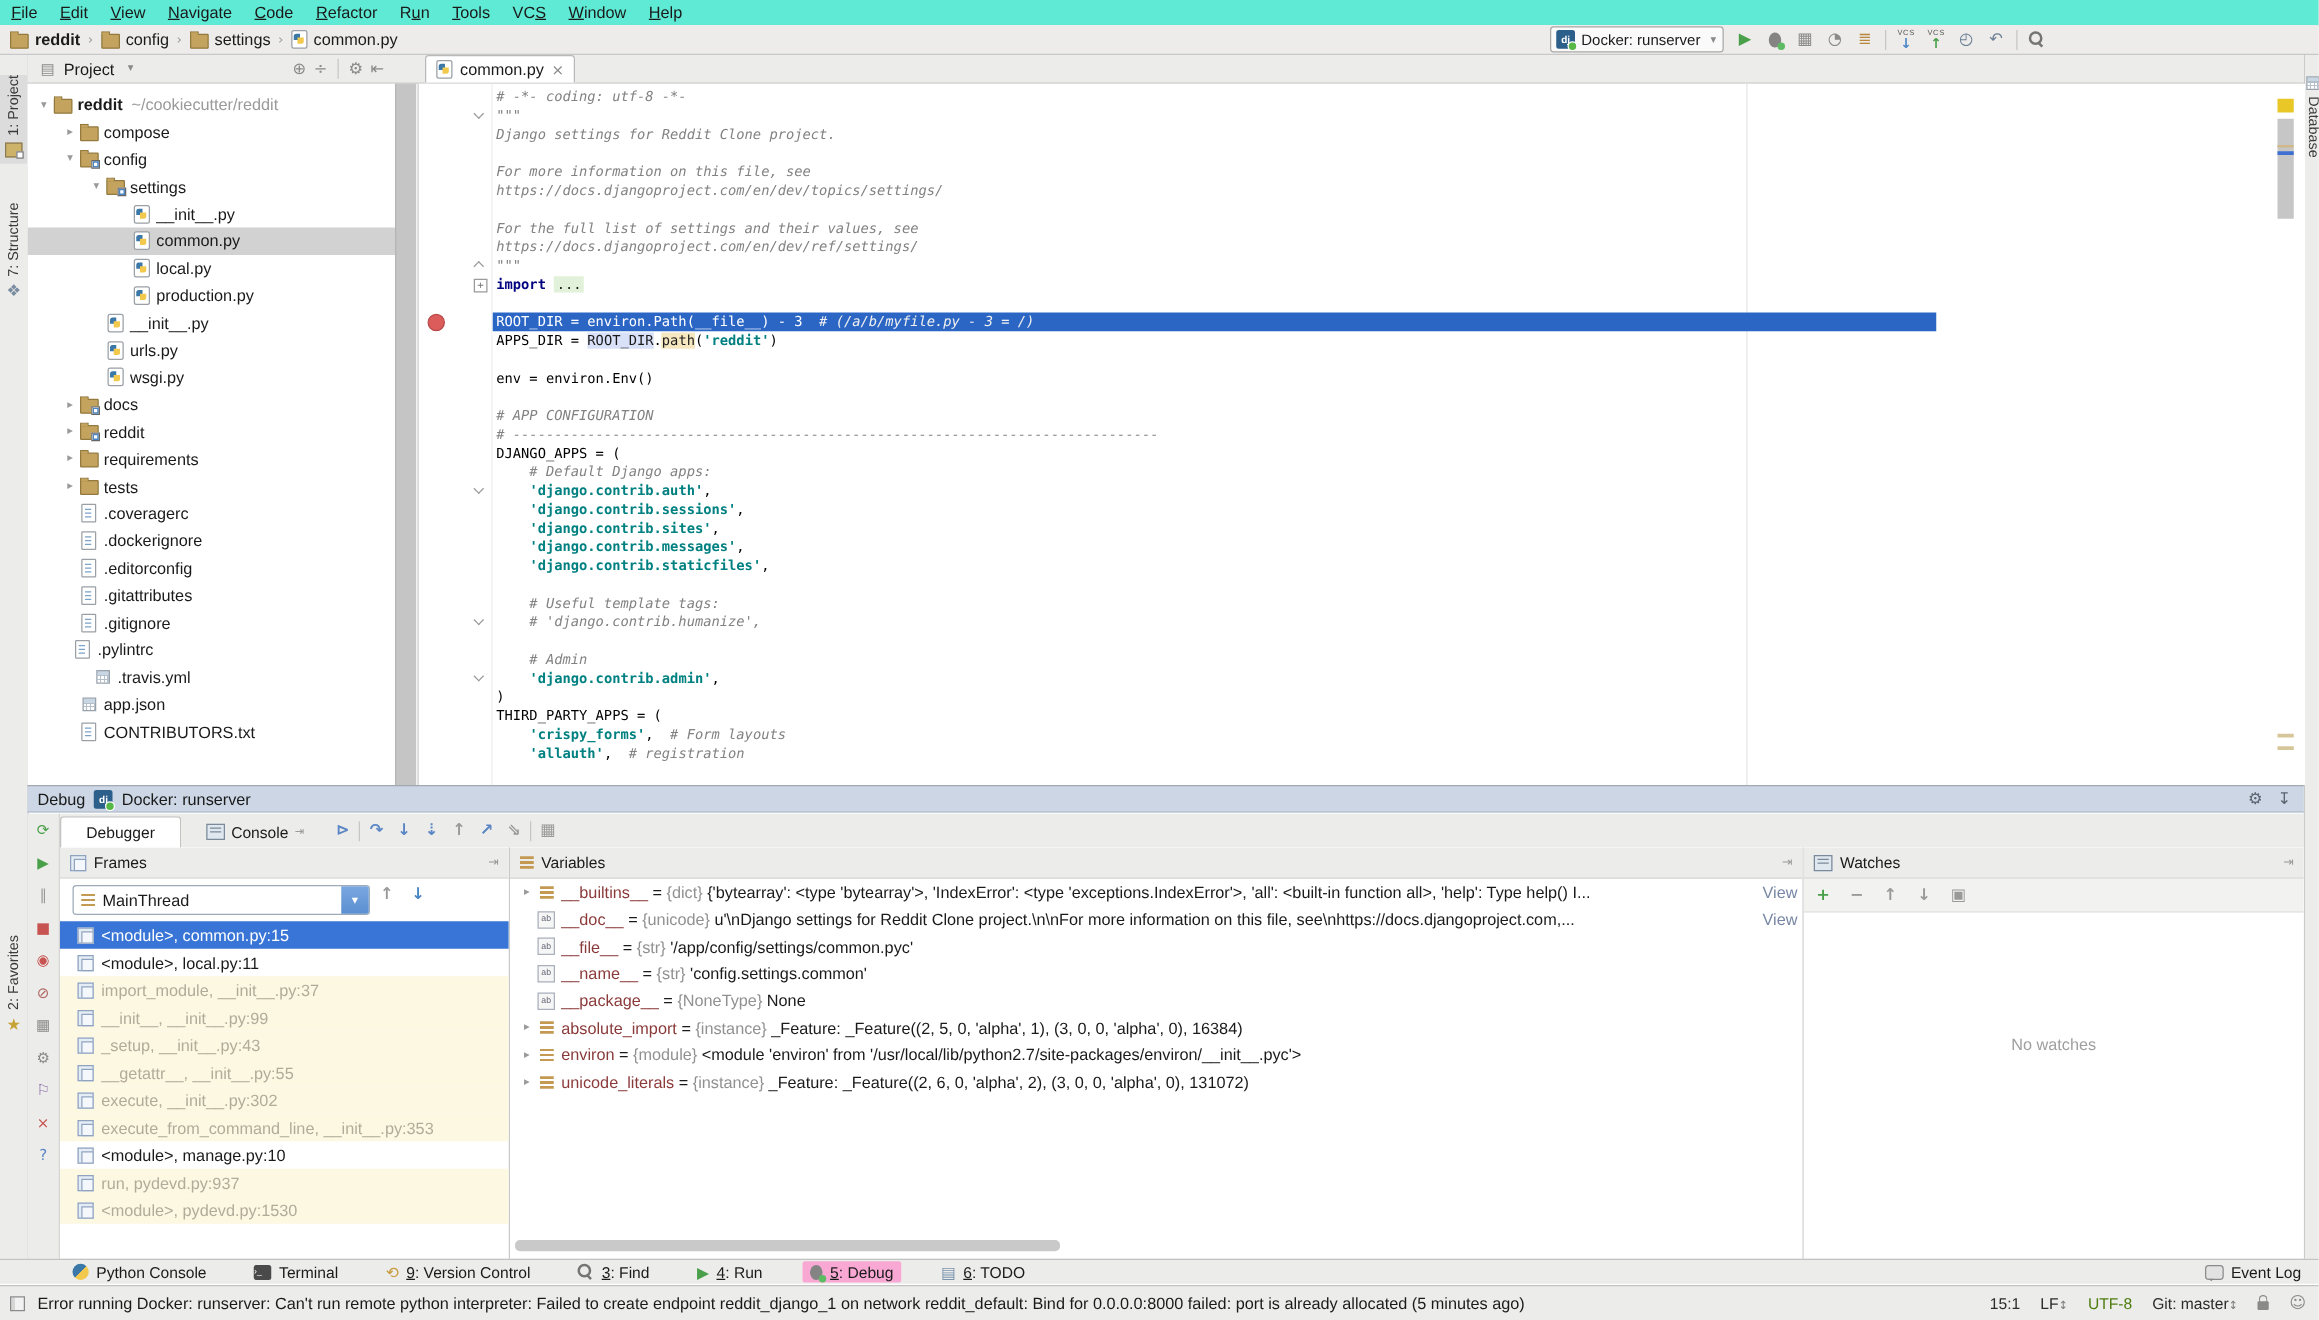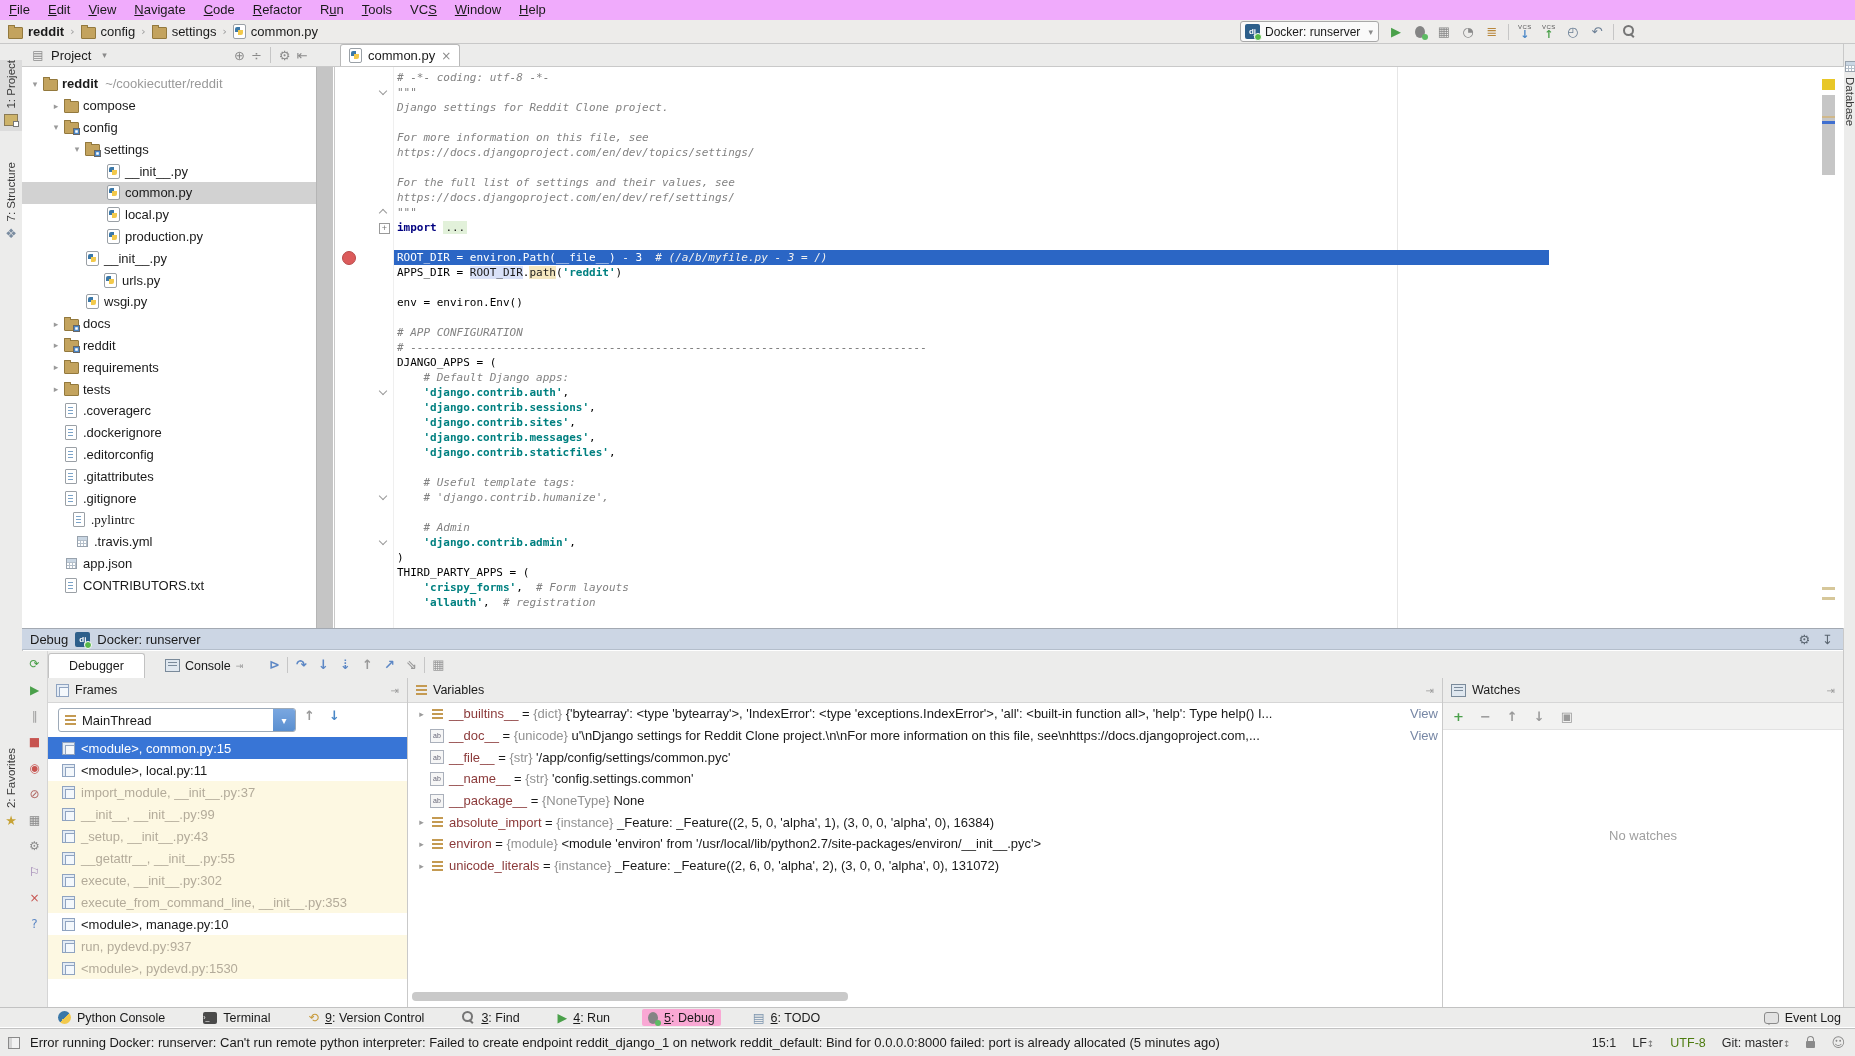--- a/index.html
+++ b/index.html
@@ -1,21 +1,21 @@
 <!DOCTYPE html>
 <html><head>
 <meta charset="utf-8">
 <style>
   html,body{margin:0;padding:0}
   body{width:1855px;height:1056px;overflow:hidden;font-family:"Liberation Sans",sans-serif;font-size:13px;color:#1a1a1a;background:#ececeb}
   #app{position:relative;width:1855px;height:1056px;background:#fff}
   .abs{position:absolute}
   .g{font-family:"DejaVu Sans",sans-serif}
   
-  #menubar{left:0;top:0;width:1855px;height:20px;background:#f0abfc;border-bottom:1px solid #b9b6b2;display:flex;align-items:center}
+  #menubar{left:0;top:0;width:1855px;height:20px;background:#5eead4;border-bottom:1px solid #b9b6b2;display:flex;align-items:center}
   .mitem{padding:0 9px;line-height:20px;cursor:default}
   .mitem u{text-decoration:underline}
   
   #toolbar{left:0;top:20px;width:1855px;height:23px;background:#edecea;border-bottom:1px solid #c8c8c8;display:flex;align-items:center}
   #breadcrumbs{display:flex;align-items:center;padding-left:8px;gap:2px}
   .bc{display:flex;align-items:center;gap:5px}
   .bcsep{color:#9a9a9a;padding:0 4px;font-size:11px}
   #runcluster{position:absolute;left:1240px;top:20px;height:23px;display:flex;align-items:center;gap:7px}
   .combo2{display:inline-flex;align-items:center;gap:5px;height:19px;background:#fafafa;border:1px solid #a8a8a8;border-radius:3px;padding:0 5px 0 4px;font-size:12px}
   .combo2 .dd{color:#8a8a8a;font-size:9px;margin-left:3px}
@@ -325,21 +325,21 @@
           </span>
           <span>production.py</span>
         </div>
         <div class="trow" style="padding-left: 48px;">
           <span class="tarrow g"></span>
           <span class="tico">
             <span class="ic ic-pyfile"></span>
           </span>
           <span>__init__.py</span>
         </div>
-        <div class="trow" style="padding-left: 66px;">
+        <div class="trow" style="padding-left: 48px;">
           <span class="tarrow g"></span>
           <span class="tico">
             <span class="ic ic-pyfile"></span>
           </span>
           <span>urls.py</span>
         </div>
         <div class="trow" style="padding-left: 48px;">
           <span class="tarrow g"></span>
           <span class="tico">
             <span class="ic ic-pyfile"></span>
@@ -402,21 +402,21 @@
           </span>
           <span>.gitattributes</span>
         </div>
         <div class="trow" style="padding-left: 27px;">
           <span class="tarrow g"></span>
           <span class="tico">
             <span class="ic ic-textfile"></span>
           </span>
           <span>.gitignore</span>
         </div>
-        <div class="trow" style="padding-left: 35px; font-family: Liberation Serif, serif;">
+        <div class="trow" style="padding-left: 22px;">
           <span class="tarrow g"></span>
           <span class="tico">
             <span class="ic ic-textfile"></span>
           </span>
           <span>.pylintrc</span>
         </div>
         <div class="trow" style="padding-left: 38px;">
           <span class="tarrow g"></span>
           <span class="tico">
             <span class="ic ic-tablefile"></span>

